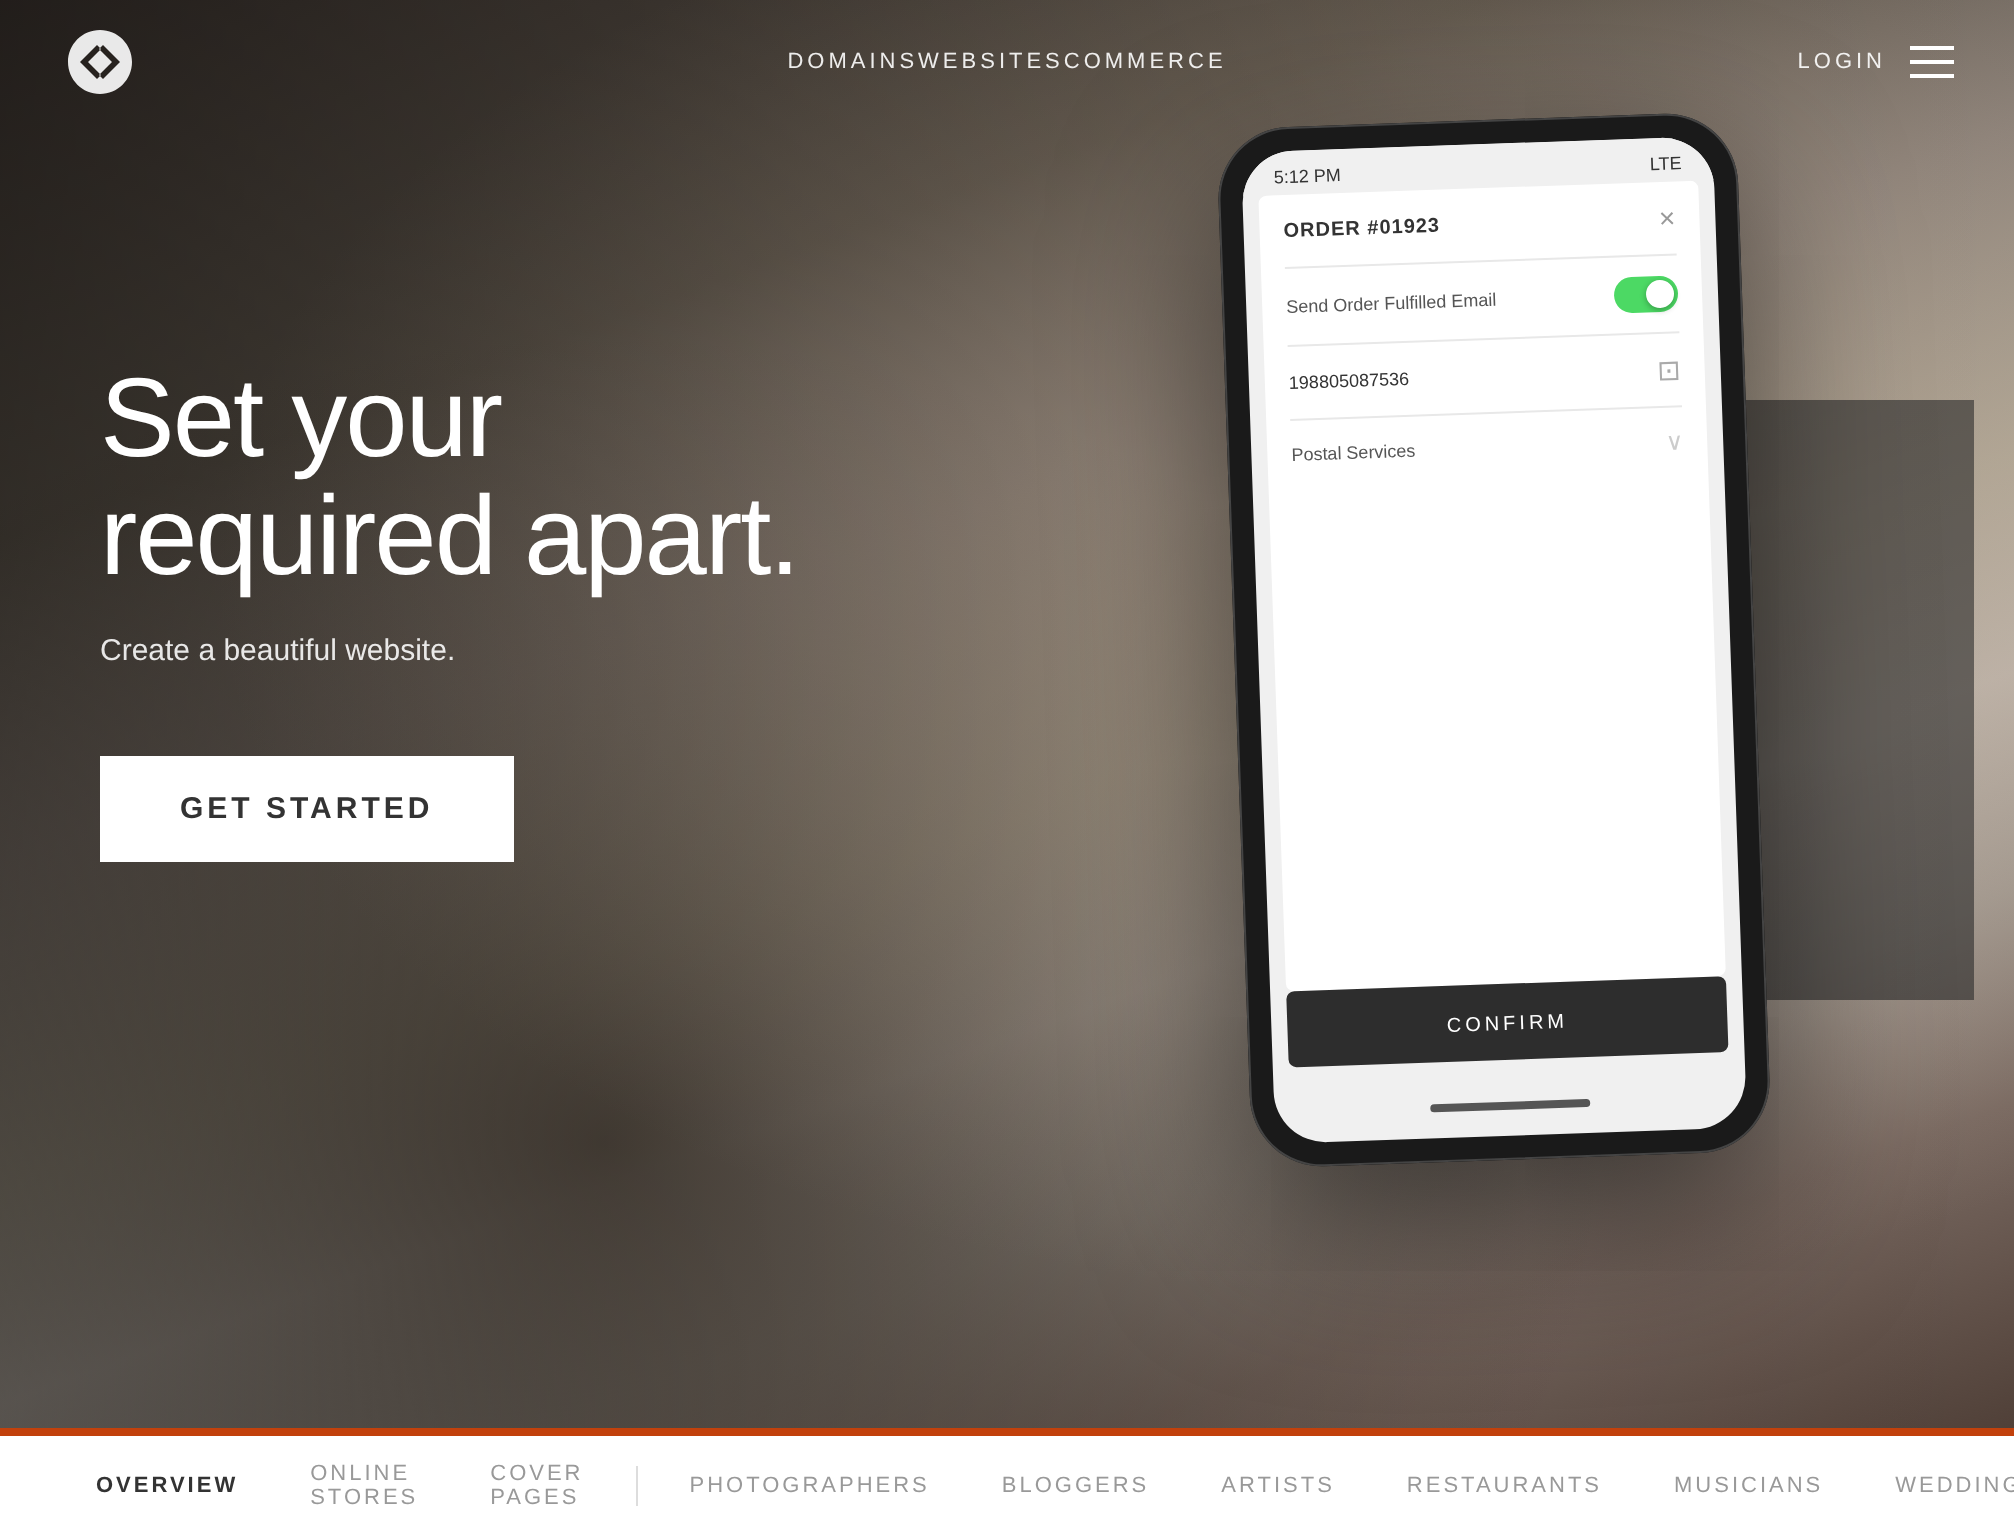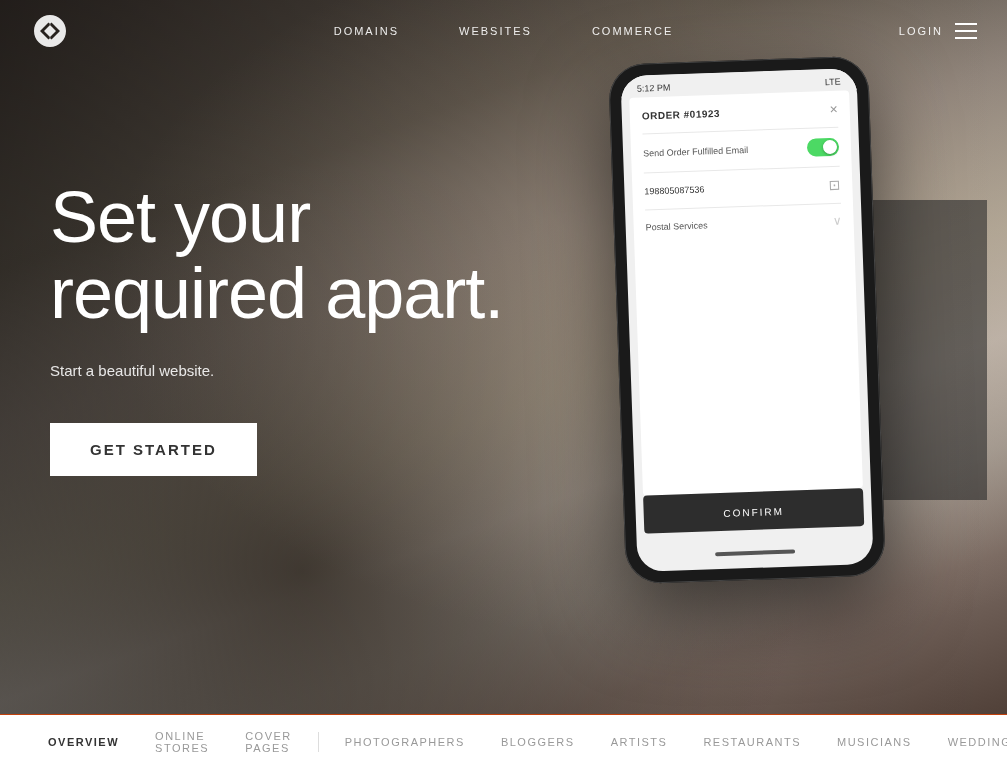--- a/index.html
+++ b/index.html
@@ -10,21 +10,21 @@
       position: absolute;
       top: 0; left: 0; right: 0;
       height: 61px;
       display: flex;
       align-items: center;
       justify-content: space-between;
       padding: 0 30px;
       z-index: 100;
     }
     .header-left { display: flex; align-items: center; }
-    .header-nav { display: flex; gap: 60px; position: absolute; left: 50%; transform: translateX(-50%); }
+    .header-nav { display: flex; position: absolute; left: 50%; transform: translateX(-50%); }
     .nav-item {
       color: white;
       font-size: 11px;
       letter-spacing: 2px;
       font-weight: 500;
       text-transform: uppercase;
       cursor: pointer;
       opacity: 0.9;
     }
     .header-right { display: flex; align-items: center; gap: 12px; }
@@ -182,26 +182,26 @@
     }
 
     
     .hero-content {
       position: absolute;
       top: 180px;
       left: 50px;
       max-width: 560px;
     }
     .hero-headline {
-      font-size: 72px;
+      font-size: 56px;
       font-weight: 300;
       color: white;
       line-height: 1.05;
       letter-spacing: -1px;
-      margin-bottom: 28px;
+      margin-bottom: 16px;
     }
     .hero-subtext {
       font-size: 15px;
       color: rgba(255,255,255,0.88);
       line-height: 1.6;
       margin-bottom: 40px;
       font-weight: 300;
     }
     .cta-btn {
       display: inline-block;
@@ -218,21 +218,21 @@
 
     
     .footer-nav {
       position: absolute;
       bottom: 0; left: 0; right: 0;
       height: 54px;
       background: white;
       display: flex;
       align-items: center;
       padding: 0 30px;
-      border-top: 1px solid #c2410c;
+      border-top: 4px solid #c2410c;
     }
     .footer-nav-items {
       display: flex;
       align-items: center;
       gap: 0;
     }
     .footer-nav-item {
       font-size: 11px;
       letter-spacing: 1.5px;
       text-transform: uppercase;
@@ -309,21 +309,21 @@
       </div>
     </div>
   </div>
 
   <div class="hero-content">
     <h1 class="hero-headline">
       <span>Set your</span><br>
       <span>required apart.</span>
     </h1>
     <p class="hero-subtext">
-      <span>Start a beautiful website.</span><br>
+      <span>Create a beautiful website.</span><br>
     </p>
     <button class="cta-btn">GET STARTED</button>
   </div>
 </div>
 
 <header class="header">
   <div class="header-left">
     <svg class="logo-svg" viewBox="0 0 40 40" fill="none">
       <path d="M20 4C11.163 4 4 11.163 4 20s7.163 16 16 16 16-7.163 16-16S28.837 4 20 4zm-1.5 24.5L10 20l8.5-8.5 2 2L14 20l6.5 6.5-2 2zm3 0l-2-2L26 20l-6.5-6.5 2-2L30 20l-8.5 8.5z" fill="white" opacity="0.9"></path>
     </svg>

